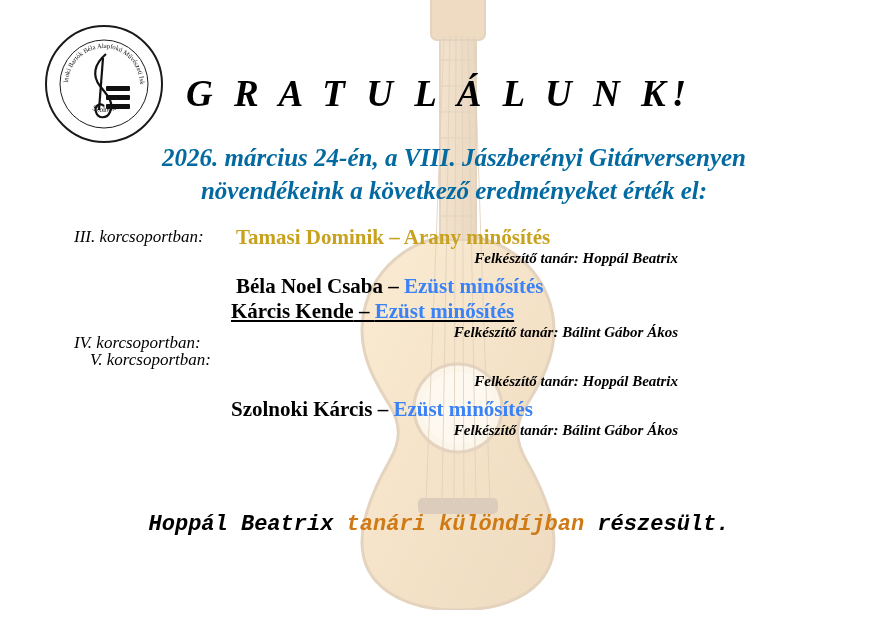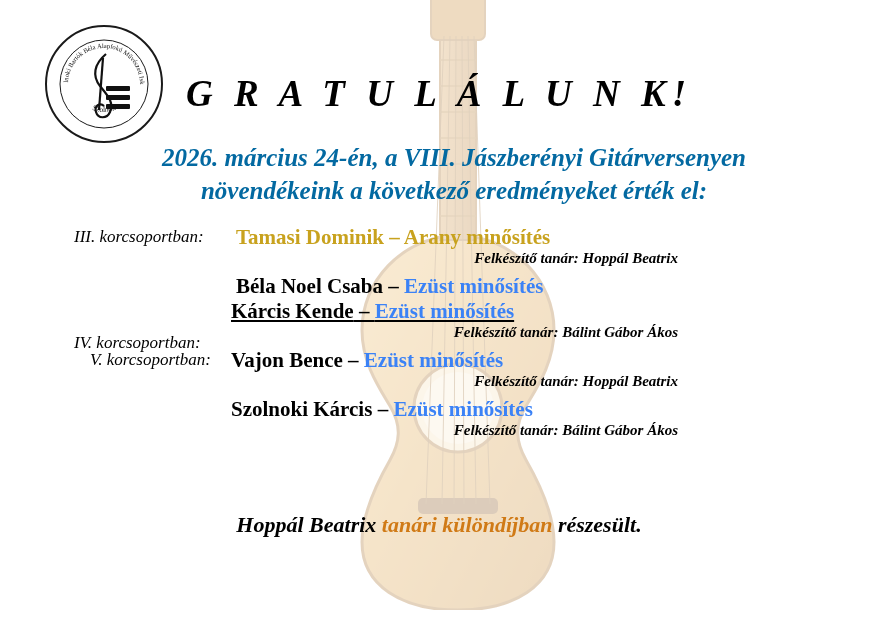--- a/index.html
+++ b/index.html
@@ -130,20 +130,21 @@
   .special-prize {
     position: absolute;
     left: 0;
     right: 0;
     top: 512px;
     text-align: center;
     font-size: 22px;
     font-weight: bold;
     font-style: italic;
     color: #000000;
+    font-family: Liberation Mono, monospace;
   }
   .special-prize .hl {
     color: #d07a16;
   }
 </style>
 </head>
 <body>
 
 <div class="page">
 
@@ -246,21 +247,20 @@
       </div>
       <div class="result-row">
         <span class="group-label" style="left: 74px; top: 2px; margin-top: 32px;">IV. korcsoportban:</span>
         <span class="student-line" style="left: 231px; text-decoration: underline;"><span>Kárcis Kende</span><span> – </span><span class="award">Ezüst minősítés</span></span>
       </div>
       <div class="teacher-row">
         <span class="teacher-line" style="right: 66px;">Felkészítő tanár: Bálint Gábor Ákos</span>
       </div>
       <div class="result-row">
         <span class="group-label" style="left: 74px; top: 2px; margin-left: 16px;">V. korcsoportban:</span>
-        <span class="student-line" style="left: 231px;"><span>Vajon Bence</span><span> – </span><span class="award">Ezüst minősítés</span></span>
       </div>
       <div class="teacher-row">
         <span class="teacher-line" style="right: 66px;">Felkészítő tanár: Hoppál Beatrix</span>
       </div>
       <div class="result-row">
         <span class="student-line" style="left: 231px;"><span>Szolnoki Kárcis</span><span> – </span><span class="award">Ezüst minősítés</span></span>
       </div>
       <div class="teacher-row">
         <span class="teacher-line" style="right: 66px;">Felkészítő tanár: Bálint Gábor Ákos</span>
       </div>

